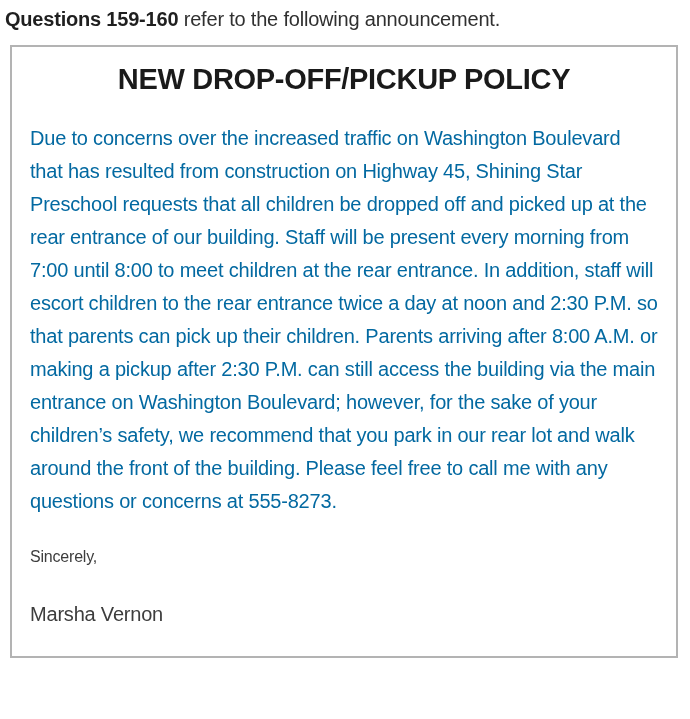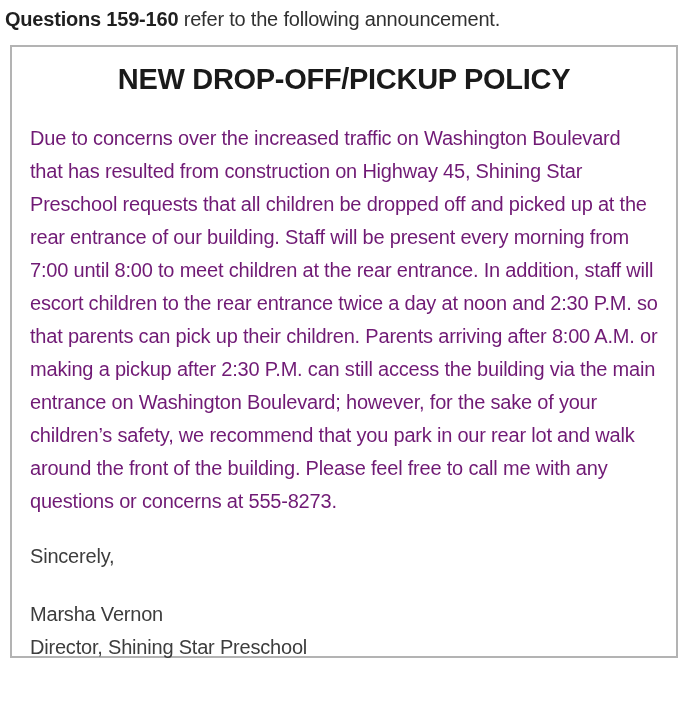--- a/index.html
+++ b/index.html
@@ -52,26 +52,26 @@
     letter-spacing: -0.2px;
     color: #222222;
   }
   .body-text {
     margin-top: 26px;
     width: 628px;
     font-size: 20px;
     font-weight: 400;
     letter-spacing: -0.2px;
     line-height: 33px;
-    color: #701a75;
+    color: #0369a1;
     text-align: left;
   }
   .closing {
     margin-top: 22px;
-    font-size: 20px;
+    font-size: 16px;
     letter-spacing: -0.2px;
     line-height: 33px;
     color: #3d3d3d;
   }
   .sig-block {
     margin-top: 25px;
   }
   .sig-name, .sig-title {
     font-size: 20px;
     letter-spacing: -0.2px;
@@ -90,17 +90,16 @@
 
     <h1 class="announcement-title">NEW DROP-OFF/PICKUP POLICY</h1>
 
 
     <p class="body-text">Due to concerns over the increased traffic on Washington Boulevard that has resulted from construction on Highway 45, Shining Star Preschool requests that all children be dropped off and picked up at the rear entrance of our building. Staff will be present every morning from 7:00 until 8:00 to meet children at the rear entrance. In addition, staff will escort children to the rear entrance twice a day at noon and 2:30 P.M. so that parents can pick up their children. Parents arriving after 8:00 A.M. or making a pickup after 2:30 P.M. can still access the building via the main entrance on Washington Boulevard; however, for the sake of your children’s safety, we recommend that you park in our rear lot and walk around the front of the building. Please feel free to call me with any questions or concerns at 555-8273.</p>
 
     <p class="closing">Sincerely,</p>
 
     <div class="sig-block">
       <p class="sig-name">Marsha Vernon</p>
-      <p class="sig-title">Director, Shining Star Preschool</p>
     </div>
 
   </div>
 </div>
 
 </body></html>

